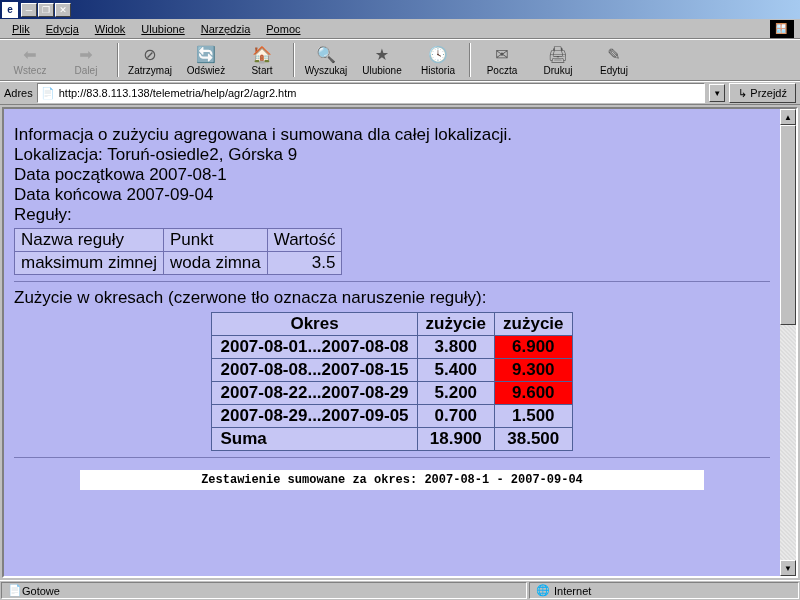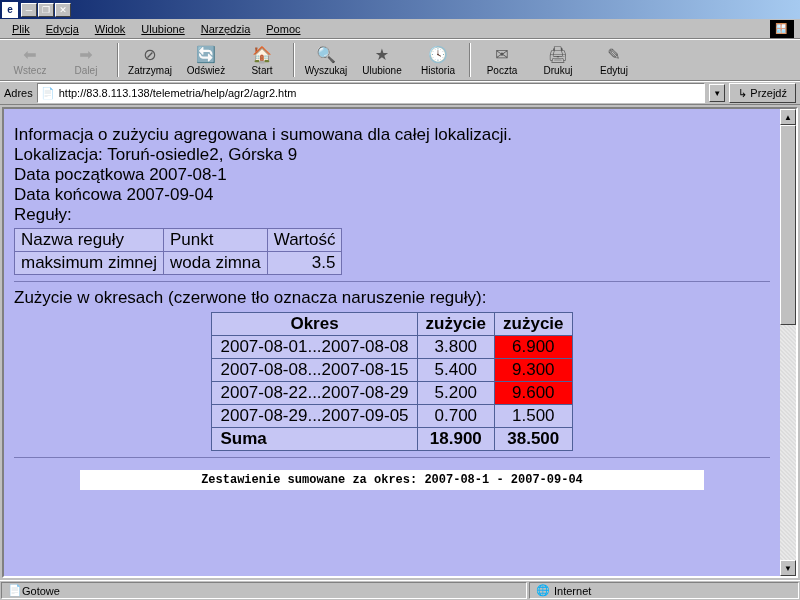--- a/index.html
+++ b/index.html
@@ -40,21 +40,21 @@
   .sb-btn.up{top:0;} .sb-btn.dn{bottom:0;}
   .sb-thumb{position:absolute;left:0;top:16px;width:16px;height:200px;background:#c0c0c0;border:1px solid;border-color:#fff #404040 #404040 #fff;box-sizing:border-box;}
 
   table.rules { border-collapse:collapse; margin:3px 0 6px 0; font-size:17px;}
   table.rules th, table.rules td { border:1px solid #7070b0; padding:1px 6px; background:#c6c6f4;}
   table.rules th { font-weight:normal; text-align:left; }
   table.rules td.num { text-align:right;margin-top:8px; }
 
   .usage-wrap { display:flex; justify-content:center; margin-top:4px;}
   table.usage { border-collapse:collapse; font-size:17px; }
-  table.usage th, table.usage td { border:1px solid #506098; padding:1px 8px; background:#c6c6f4; }
+  table.usage th, table.usage td { border:1px solid #506098; padding:1px 8px; background:#c6c6f4;font-weight:bold; }
   table.usage th { font-weight:bold; text-align:center; }
   table.usage td.period { text-align:left; }
   table.usage td.val { text-align:center; font-family:Arial;}
   table.usage td.violation { background:#ff0000; color:#000; }
   table.usage tr.sum td { font-weight:bold; }
 
   .bottom-snip { margin-top:12px; display:flex; justify-content:center;}
   .bottom-snip .inner{ background:#fff; width:624px; padding:3px 0; text-align:center; font-family:"Courier New",monospace; font-size:12px; font-weight:bold; overflow:hidden;}
 
   .statusbar { position:absolute; left:0; right:0; bottom:0; height:20px; background:#c0c0c0; border-top:1px solid #fff; display:flex;}

